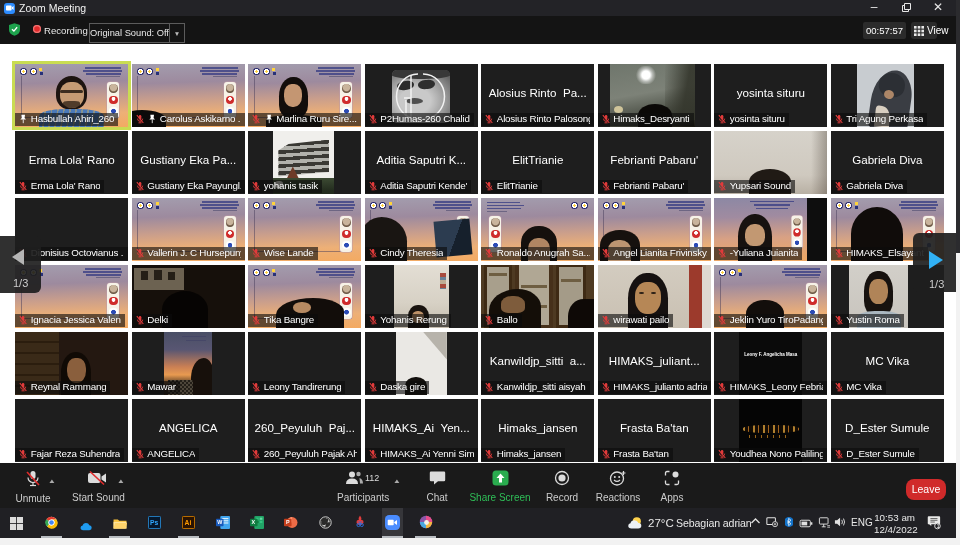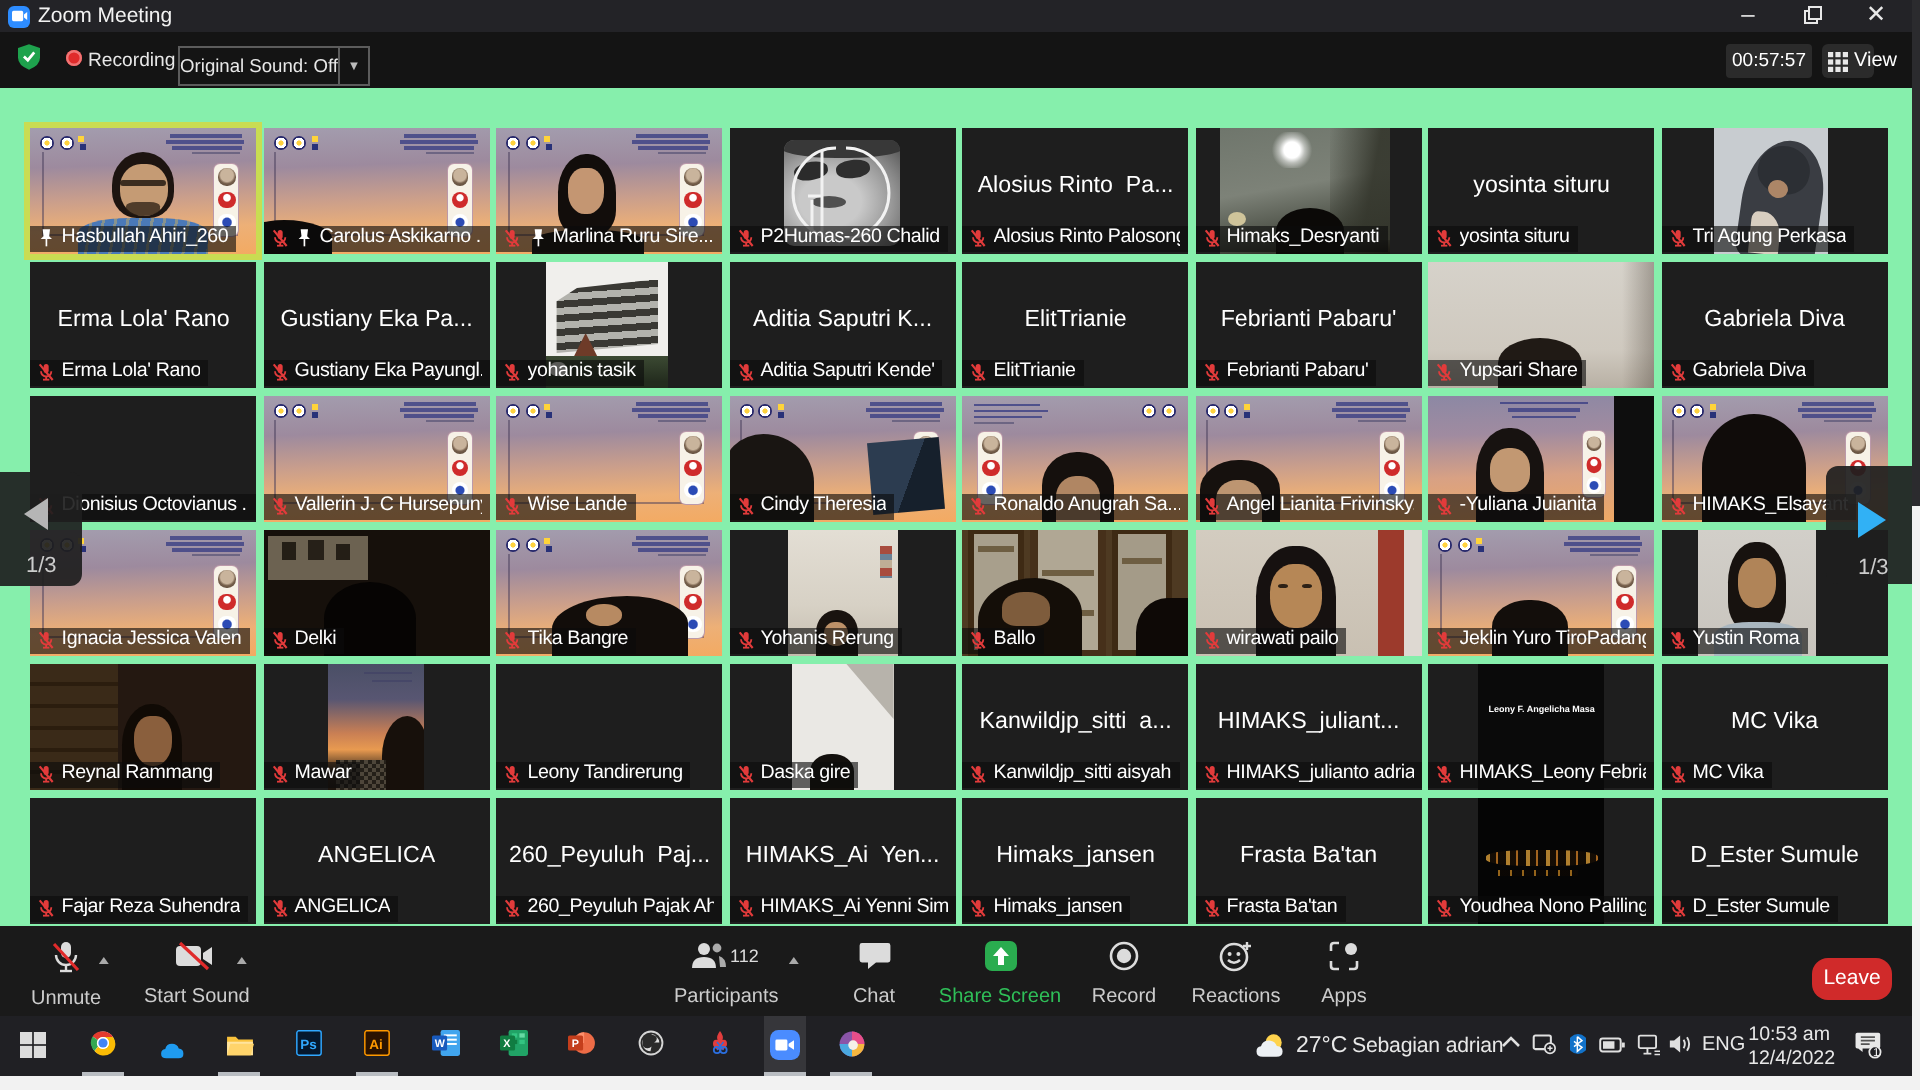--- a/index.html
+++ b/index.html
@@ -1,16 +1,16 @@
 <!DOCTYPE html>
 <html><head><meta charset="utf-8">
 <style>
 *{margin:0;padding:0;box-sizing:border-box}
 html,body{width:960px;height:545px;overflow:hidden;background:#000;font-family:"Liberation Sans",sans-serif}
-#app{position:relative;width:960px;height:545px;background:#86efac}
+#app{position:relative;width:960px;height:545px;background:#ffffff}
 
 #tb{position:absolute;left:0;top:0;width:960px;height:16px;background:#232327;color:#fff}
 #tb .zi{position:absolute;left:4px;top:2.5px;width:11px;height:11px;border-radius:3px;background:#2d8cff}
 #tb .zi svg{position:absolute;left:1.5px;top:2.5px}
 #tb .tt{position:absolute;left:19px;top:2px;font-size:10.5px;color:#f2f2f2}
 .wc{position:absolute;top:0;width:30px;height:16px;color:#e8e8e8;text-align:center;font-size:12px;line-height:15px}
 
 #mb{position:absolute;left:0;top:16px;width:960px;height:28px;background:#141414}
 #mb .shield{position:absolute;left:9px;top:6px}
 #mb .rec{position:absolute;left:33px;top:9px;width:8px;height:8px;border-radius:50%;background:#e02b2b;box-shadow:inset 0 0 0 1.2px #f07575}
@@ -412,21 +412,21 @@
         <div class="lb">
           <svg class="mi" viewBox="0 0 12 12">
             <g stroke="#e23b3b" fill="none" stroke-width="1.1">
               <rect x="4.6" y="1.2" width="3" height="5.4" rx="1.5" fill="#e23b3b" stroke="none"></rect>
               <path d="M3 5.6a3.1 3.1 0 0 0 6.2 0"></path>
               <line x1="6.1" y1="8.8" x2="6.1" y2="10.2"></line>
               <line x1="4.2" y1="10.6" x2="8" y2="10.6"></line>
               <line x1="2.2" y1="1.4" x2="10" y2="10.8" stroke-width="1.3"></line>
             </g>
           </svg>
-          <span>Yupsari Share</span>
+          <span>Yupsari Sound</span>
         </div>
       </div>
 <div class="t d" style="left:830.8px;top:130.5px">
         <div class="cn">Gabriela Diva</div>
         <div class="lb">
           <svg class="mi" viewBox="0 0 12 12">
             <g stroke="#e23b3b" fill="none" stroke-width="1.1">
               <rect x="4.6" y="1.2" width="3" height="5.4" rx="1.5" fill="#e23b3b" stroke="none"></rect>
               <path d="M3 5.6a3.1 3.1 0 0 0 6.2 0"></path>
               <line x1="6.1" y1="8.8" x2="6.1" y2="10.2"></line>

